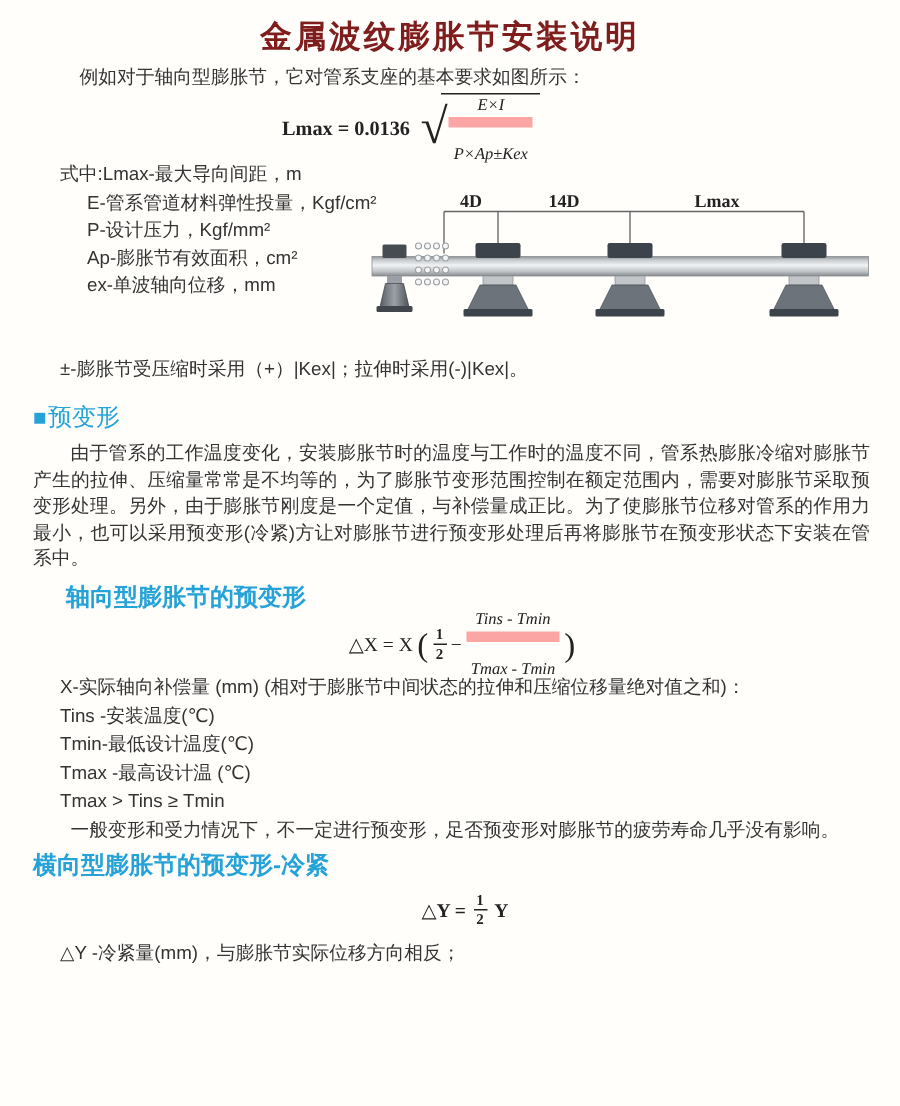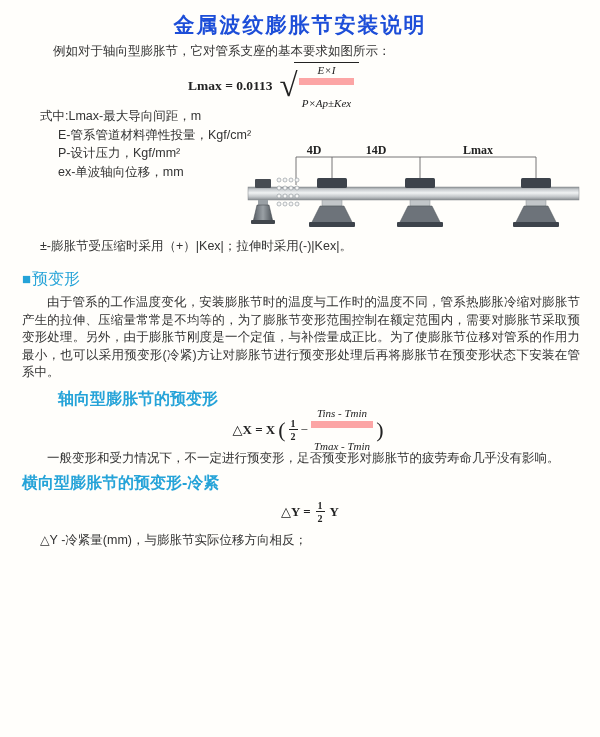--- a/index.html
+++ b/index.html
@@ -4,95 +4,96 @@
 <style>
   html,body{margin:0;padding:0;}
   body{
     width:600px;height:737px;overflow:hidden;background:#fffefb;
     font-family:"Liberation Sans","DejaVu Sans",sans-serif;
     color:#333;font-size:12.5px;
   }
   .page{position:relative;width:600px;height:737px;}
   h1.doc-title{
     margin:10px 0 0;font-size:21px;line-height:30px;text-align:center;
-    font-weight:bold;color:#1d4ed8;letter-spacing:2px;
+    font-weight:bold;color:#7f1d1d;letter-spacing:2px;
   }
   
   .p-support{margin:13px 24px 0 28px;line-height:19px;text-indent:1em;}
   .sec-inline-head{color:#25a3d8;font-weight:bold;font-size:15px;}
   .bullet{color:#25a3d8;font-size:14px;margin-right:1px;}
   .p-example{margin:2px 24px 0 28px;line-height:19px;text-indent:2em;}
 
   
   .formula{font-family:"Liberation Serif","DejaVu Serif",serif;color:#222;}
   .f1{margin:6px 0 2px 188px;display:flex;align-items:center;gap:7px;height:38px;}
   .f-lhs{font-weight:bold;font-size:13.5px;white-space:nowrap;}
   .root{display:inline-flex;align-items:center;}
   .root .sign{font-size:33px;font-weight:400;line-height:33px;transform:translateY(-1px);}
   .root .content{border-top:1.4px solid #222;margin-left:-4px;padding:1px 5px 0 5px;}
   .frac{display:inline-block;text-align:center;vertical-align:middle;font-style:italic;font-size:11px;line-height:13px;}
   .frac .num{display:block;border-bottom:7px solid #fca5a5;padding:0 3px 1px;}
   .frac .den{display:block;padding:12px 3px 0;}
   .f2{margin:4px auto 2px;width:fit-content;display:flex;align-items:center;gap:3px;height:34px;transform:translateX(8px);}
-  .f2 .lhs{font-weight:bold;font-size:13px;}
+  .f2 .lhs{font-weight:normal;font-size:13px;}
   .paren{font-size:22px;font-weight:400;line-height:22px;}
   .sfrac{display:inline-block;text-align:center;font-size:10px;line-height:11px;font-weight:bold;}
   .sfrac .num{display:block;border-bottom:1px solid #222;padding:0 2px;}
   .sfrac .den{display:block;padding-top:1px;}
   .minus{font-size:13px;}
   .f3{margin:6px auto 0;width:fit-content;display:flex;align-items:center;gap:5px;height:26px;transform:translateX(10px);}
   .f3 .lhs,.f3 .rhs{font-weight:bold;font-size:13px;}
 
   
   .defs-wrap{position:relative;margin:2px 0 0 40px;height:130px;}
   ul.defs{list-style:none;margin:0;padding:0;line-height:18.6px;}
   ul.defs li.sub{padding-left:18px;}
   .def-line{margin:0 0 0 40px;line-height:19px;}
-  .diagram-box{position:absolute;top:36px;right:4px;width:352px;height:100px;}
+  .diagram-box{position:absolute;top:20px;right:4px;width:352px;height:100px;}
 
   
   h2.sec-head{margin:12px 0 0 22px;font-size:16px;line-height:22px;font-weight:normal;color:#25a3d8;}
   h2.sec-head .bullet{font-size:15px;}
   .p-body{margin:4px 20px 0 22px;line-height:17.5px;text-indent:2em;text-align:justify;}
   h3.sub-head{margin:6px 0 0;font-size:16px;line-height:21px;font-weight:bold;color:#25a3d8;}
-  h3.axial{margin-left:58px;}
+  h3.axial{margin-left:44px;}
   h3.lateral{margin-left:22px;margin-top:4px;}
   .p-notex{margin:2px 20px 0 22px;line-height:19px;text-indent:2em;text-align:justify;}
   ul.notes{list-style:none;margin:0 20px 0 40px;padding:0;line-height:19px;}
   .p-general{margin:0 20px 0 22px;line-height:19px;text-indent:2em;}
   .p-dy{margin:6px 20px 0 40px;line-height:19px;}
 </style>
 </head>
 <body>
 
 <div class="page">
 
   <h1 class="doc-title">金属波纹膨胀节安装说明</h1>
 
 
   <p class="p-example">例如对于轴向型膨胀节，它对管系支座的基本要求如图所示：</p>
 
   <div class="formula f1">
-    <span class="f-lhs">Lmax = 0.0113</span>
+    <span class="f-lhs">Lmax = 0.0136</span>
     <span class="root">
       <span class="sign">√</span>
       <span class="content">
         <span class="frac">
           <span class="num">E×I</span>
           <span class="den">P×Ap±Kex</span>
         </span>
       </span>
     </span>
   </div>
 
   <div class="defs-wrap">
     <ul class="defs">
       <li>式中:Lmax-最大导向间距，m</li>
       <li class="sub">E-管系管道材料弹性投量，Kgf/cm²</li>
       <li class="sub">P-设计压力，Kgf/mm²</li>
+      <li class="sub">Ap-膨胀节有效面积，cm²</li>
       <li class="sub">ex-单波轴向位移，mm</li>
     </ul>
 
     <div class="diagram-box">
       <svg width="352" height="100" viewBox="0 0 352 100" xmlns="http://www.w3.org/2000/svg">
         <defs>
           <linearGradient id="pipeGrad" x1="0" y1="0" x2="0" y2="1">
             <stop offset="0" stop-color="#8e9396"></stop>
             <stop offset="0.18" stop-color="#c7cbce"></stop>
             <stop offset="0.45" stop-color="#f0f2f3"></stop>
@@ -188,20 +189,27 @@
     </span>
     <span class="minus">−</span>
     <span class="frac">
       <span class="num">Tins - Tmin</span>
       <span class="den">Tmax - Tmin</span>
     </span>
     <span class="paren">)</span>
   </div>
 
 
+  <ul class="notes">
+    <li>X-实际轴向补偿量 (mm) (相对于膨胀节中间状态的拉伸和压缩位移量绝对值之和)：</li>
+    <li>Tins -安装温度(℃)</li>
+    <li>Tmin-最低设计温度(℃)</li>
+    <li>Tmax -最高设计温 (℃)</li>
+    <li>Tmax &gt; Tins ≥ Tmin</li>
+  </ul>
 
   <p class="p-general">一般变形和受力情况下，不一定进行预变形，足否预变形对膨胀节的疲劳寿命几乎没有影响。</p>
 
   <h3 class="sub-head lateral">横向型膨胀节的预变形-冷紧</h3>
 
   <div class="formula f3">
     <span class="lhs">△Y =</span>
     <span class="sfrac">
       <span class="num">1</span>
       <span class="den">2</span>

